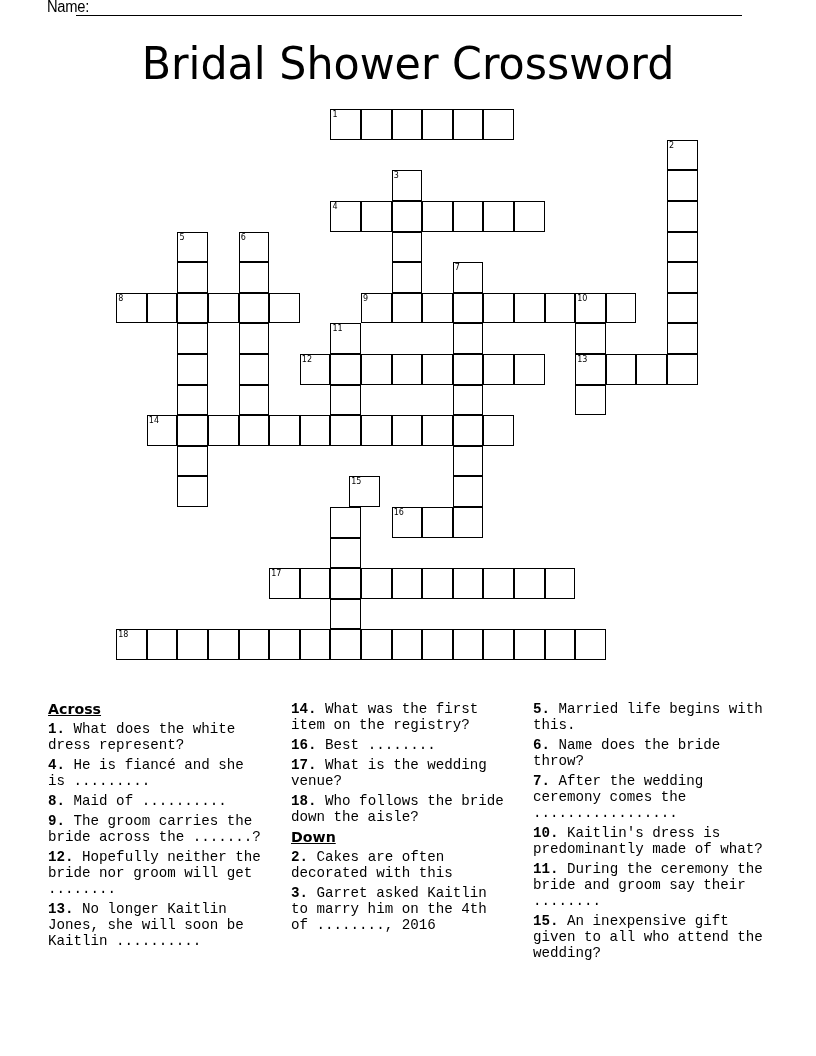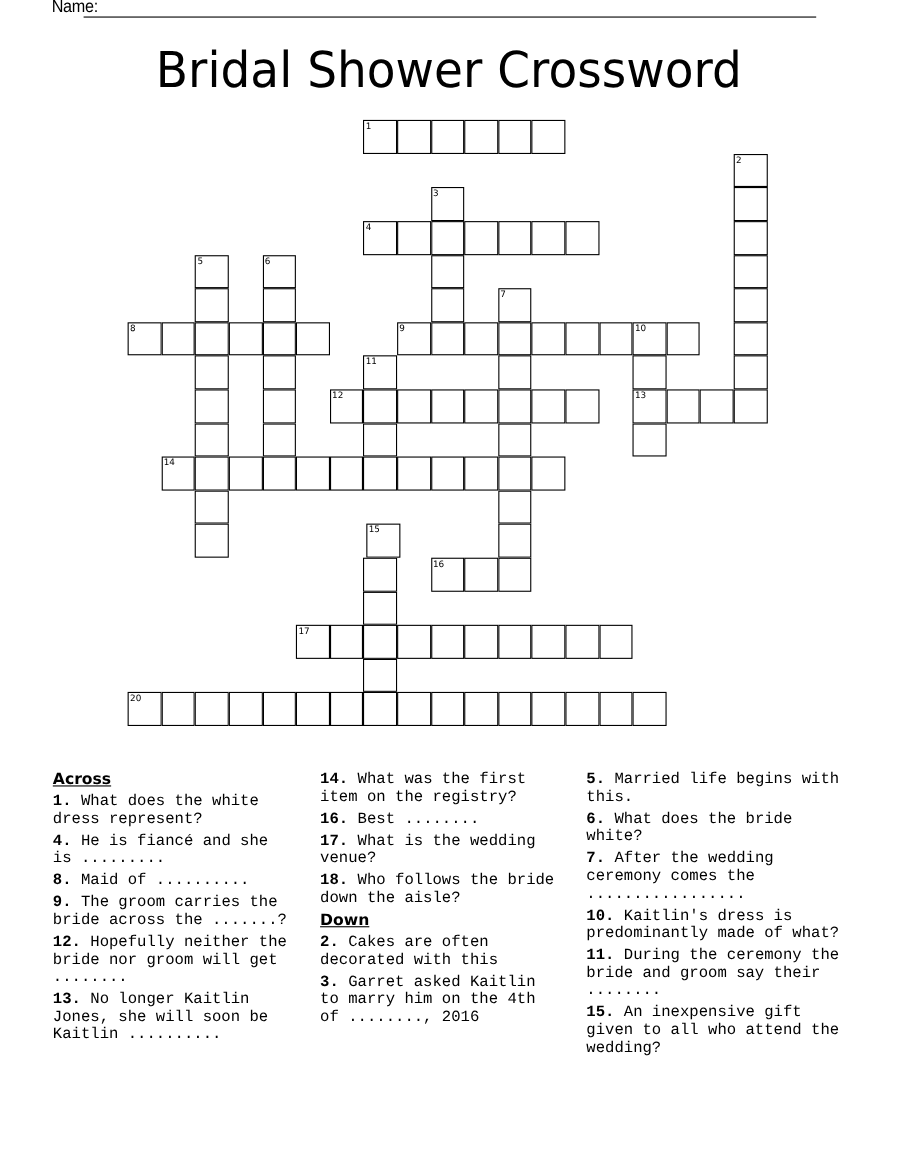--- a/index.html
+++ b/index.html
@@ -147,21 +147,21 @@
     <div class="cell" style="left: 147.6px; top: 416px;">
       <span class="num">14</span>
     </div>
     <div class="cell" style="left: 208.8px; top: 416px;"></div>
     <div class="cell" style="left: 270px; top: 416px;"></div>
     <div class="cell" style="left: 300.6px; top: 416px;"></div>
     <div class="cell" style="left: 361.8px; top: 416px;"></div>
     <div class="cell" style="left: 392.4px; top: 416px;"></div>
     <div class="cell" style="left: 423px; top: 416px;"></div>
     <div class="cell" style="left: 484.2px; top: 416px;"></div>
-    <div class="cell" style="left: 334px; top: 477.2px; padding-left: 28px;">
+    <div class="cell" style="left: 350px; top: 477.2px; padding-left: 28px;">
       <span class="num">15</span>
     </div>
     <div class="cell" style="left: 331.2px; top: 507.8px;"></div>
     <div class="cell" style="left: 331.2px; top: 538.4px;"></div>
     <div class="cell" style="left: 331.2px; top: 569px;"></div>
     <div class="cell" style="left: 331.2px; top: 599.6px;"></div>
     <div class="cell" style="left: 331.2px; top: 630.2px;"></div>
     <div class="cell" style="left: 392.4px; top: 507.8px;">
       <span class="num">16</span>
     </div>
@@ -171,21 +171,21 @@
     </div>
     <div class="cell" style="left: 300.6px; top: 569px;"></div>
     <div class="cell" style="left: 361.8px; top: 569px;"></div>
     <div class="cell" style="left: 392.4px; top: 569px;"></div>
     <div class="cell" style="left: 423px; top: 569px;"></div>
     <div class="cell" style="left: 453.6px; top: 569px;"></div>
     <div class="cell" style="left: 484.2px; top: 569px;"></div>
     <div class="cell" style="left: 514.8px; top: 569px;"></div>
     <div class="cell" style="left: 545.4px; top: 569px;"></div>
     <div class="cell" style="left: 117px; top: 630.2px;">
-      <span class="num">20</span>
+      <span class="num">18</span>
     </div>
     <div class="cell" style="left: 147.6px; top: 630.2px;"></div>
     <div class="cell" style="left: 178.2px; top: 630.2px;"></div>
     <div class="cell" style="left: 208.8px; top: 630.2px;"></div>
     <div class="cell" style="left: 239.4px; top: 630.2px;"></div>
     <div class="cell" style="left: 270px; top: 630.2px;"></div>
     <div class="cell" style="left: 300.6px; top: 630.2px;"></div>
     <div class="cell" style="left: 361.8px; top: 630.2px;"></div>
     <div class="cell" style="left: 392.4px; top: 630.2px;"></div>
     <div class="cell" style="left: 423px; top: 630.2px;"></div>
@@ -210,19 +210,19 @@
       <div class="clue"><b>14. </b><span>What was the first item on the registry?</span></div>
       <div class="clue"><b>16. </b><span>Best ........</span></div>
       <div class="clue"><b>17. </b><span>What is the wedding venue?</span></div>
       <div class="clue"><b>18. </b><span>Who follows the bride down the aisle?</span></div>
       <div class="hdr">Down</div>
       <div class="clue"><b>2. </b><span>Cakes are often decorated with this</span></div>
       <div class="clue"><b>3. </b><span>Garret asked Kaitlin to marry him on the 4th of ........, 2016</span></div>
     </div>
   <div class="col" id="col3" style="left:533px; width:240px;">
       <div class="clue"><b>5. </b><span>Married life begins with this.</span></div>
-      <div class="clue"><b>6. </b><span>What does the bride white?</span></div>
+      <div class="clue"><b>6. </b><span>Name does the bride throw?</span></div>
       <div class="clue"><b>7. </b><span>After the wedding ceremony comes the .................</span></div>
       <div class="clue"><b>10. </b><span>Kaitlin's dress is predominantly made of what?</span></div>
       <div class="clue"><b>11. </b><span>During the ceremony the bride and groom say their ........</span></div>
       <div class="clue"><b>15. </b><span>An inexpensive gift given to all who attend the wedding?</span></div>
     </div>
 </div>
 
 </body></html>

